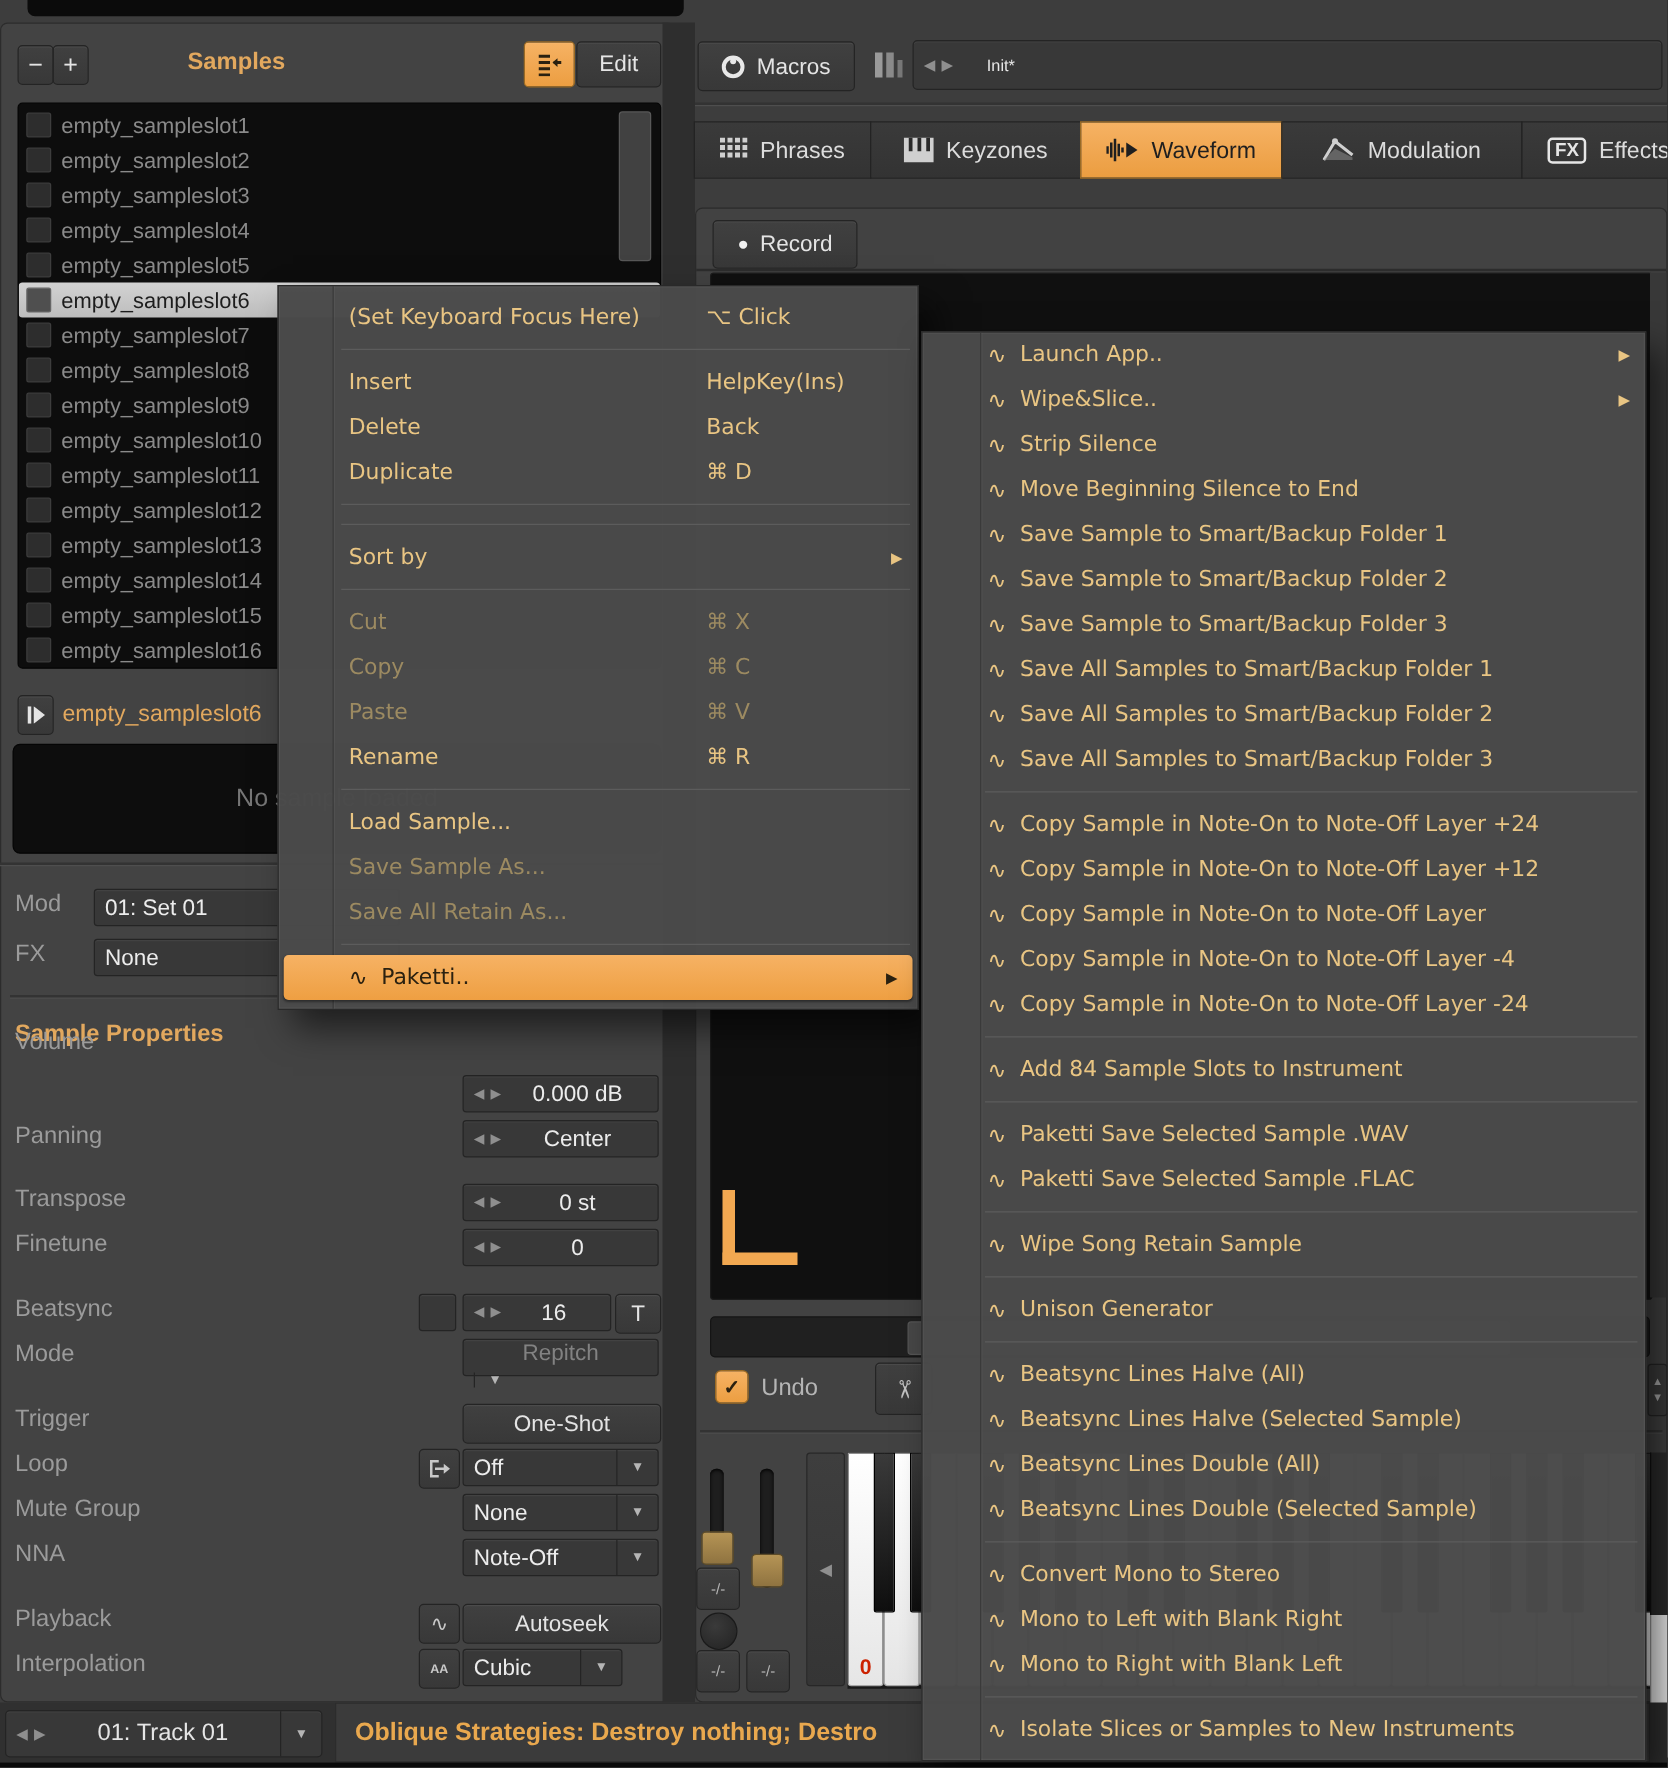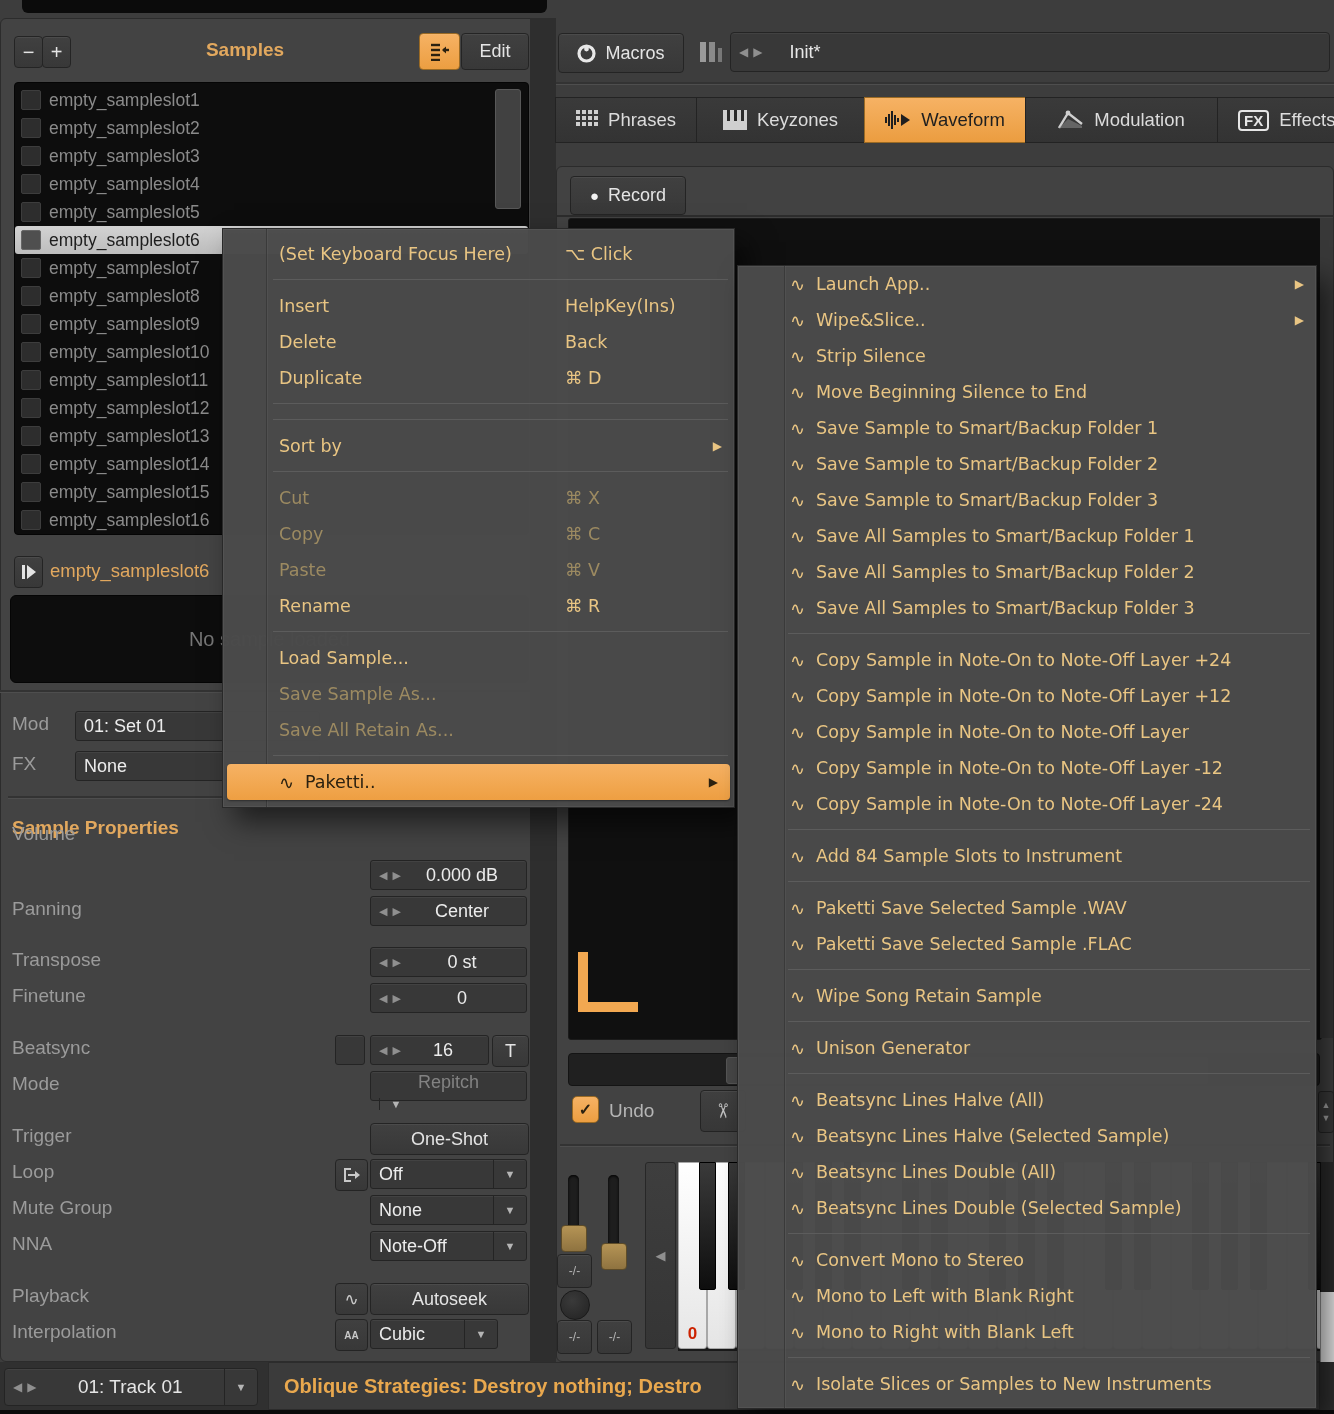--- a/index.html
+++ b/index.html
@@ -67,21 +67,21 @@
   <div class="abs" style="left:22px;top:0;width:525px;height:13px;background:#0b0b0b;border-radius:0 0 6px 6px;"></div>
 
   <div class="abs" style="left:0;top:18px;width:540px;height:1344px;background:#434343;border:1px solid #2c2c2c;border-radius:6px;box-sizing:border-box;"></div>
 
   <div class="btn" style="left:14px;top:36px;width:27px;height:30px;font-size:20px;">
       <span>−</span>
     </div>
   <div class="btn" style="left:42px;top:36px;width:27px;height:30px;font-size:20px;">
       <span>+</span>
     </div>
-  <div class="abs" style="left:150px;top:39px;width:190px;text-align:center;color:#e2a85e;font-size:19px;font-weight:600;">Samples</div>
+  <div class="abs" style="left:150px;top:39px;width:190px;text-align:left;color:#e2a85e;font-size:19px;font-weight:600;">Samples</div>
   <div class="btn" style="left:419px;top:33px;width:39px;height:35px;background:linear-gradient(#f6b264,#ec9e41);border-color:#9a6a24;">
     <svg width="22" height="18" viewBox="0 0 22 18">
       <g stroke="#2b2110" stroke-width="2.4">
           <line x1="2" y1="2" x2="11" y2="2"></line>
           <line x1="2" y1="7" x2="11" y2="7"></line>
           <line x1="2" y1="12" x2="11" y2="12"></line>
           <line x1="2" y1="17" x2="11" y2="17"></line>
           <line x1="20" y1="7" x2="14" y2="7"></line>
         </g>
       <path d="M17 3.5 L13 7 L17 10.5 Z" fill="#2b2110"></path>
@@ -290,21 +290,21 @@
     <span>Macros</span>
   </div>
   <svg class="abs" style="left:698px;top:40px;" width="26" height="24" viewBox="0 0 26 24">
     <rect x="2" y="2" width="6" height="20" fill="#9a9a9a"></rect>
       <rect x="11" y="2" width="6" height="20" fill="#8a8a8a"></rect>
       <rect x="20" y="8" width="4" height="14" fill="#777"></rect>
   </svg>
   <div class="vbox" style="left:730px;top:32px;width:600px;height:40px;border-radius:4px;">
     <span class="st-ar" style="font-size:12px;">◀</span>
     <span class="st-ar" style="font-size:12px;">▶</span>
-    <span style="margin-left:22px;color:#e8e8e8;font-size:18px;">Init*</span>
+    <span style="margin-left:22px;color:#e8e8e8;font-size:13px;">Init*</span>
   </div>
 
   <div class="groove" style="left:556px;top:82px;width:778px;"></div>
 
   <div id="tabs">
     <div class="tab" style="width:142px;">
       <svg width="22" height="20" viewBox="0 0 22 20">
           <g fill="#cfcfcf">
             <rect x="0" y="0" width="4" height="4"></rect>
             <rect x="6" y="0" width="4" height="4"></rect>
@@ -596,21 +596,21 @@
       <div class="mi haswave">
         <span class="wv">∿</span>
         <span class="mlabel">Copy Sample in Note-On to Note-Off Layer +12</span>
       </div>
       <div class="mi haswave">
         <span class="wv">∿</span>
         <span class="mlabel">Copy Sample in Note-On to Note-Off Layer</span>
       </div>
       <div class="mi haswave">
         <span class="wv">∿</span>
-        <span class="mlabel">Copy Sample in Note-On to Note-Off Layer -12</span>
+        <span class="mlabel">Copy Sample in Note-On to Note-Off Layer -4</span>
       </div>
       <div class="mi haswave">
         <span class="wv">∿</span>
         <span class="mlabel">Copy Sample in Note-On to Note-Off Layer -24</span>
       </div>
       <div class="msep">
         <i></i>
       </div>
       <div class="mi haswave">
         <span class="wv">∿</span>

